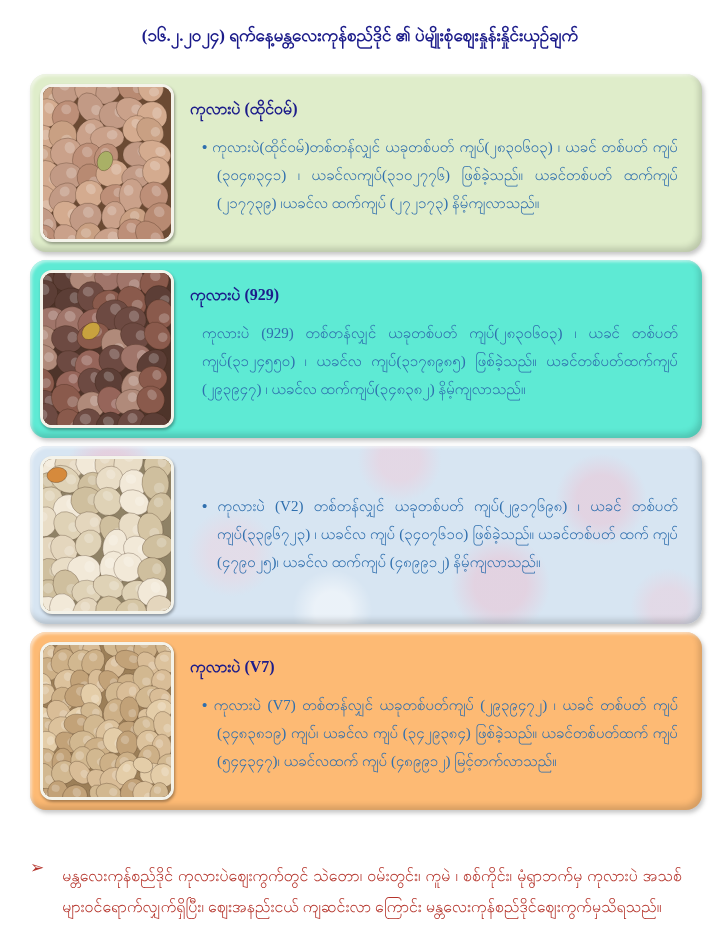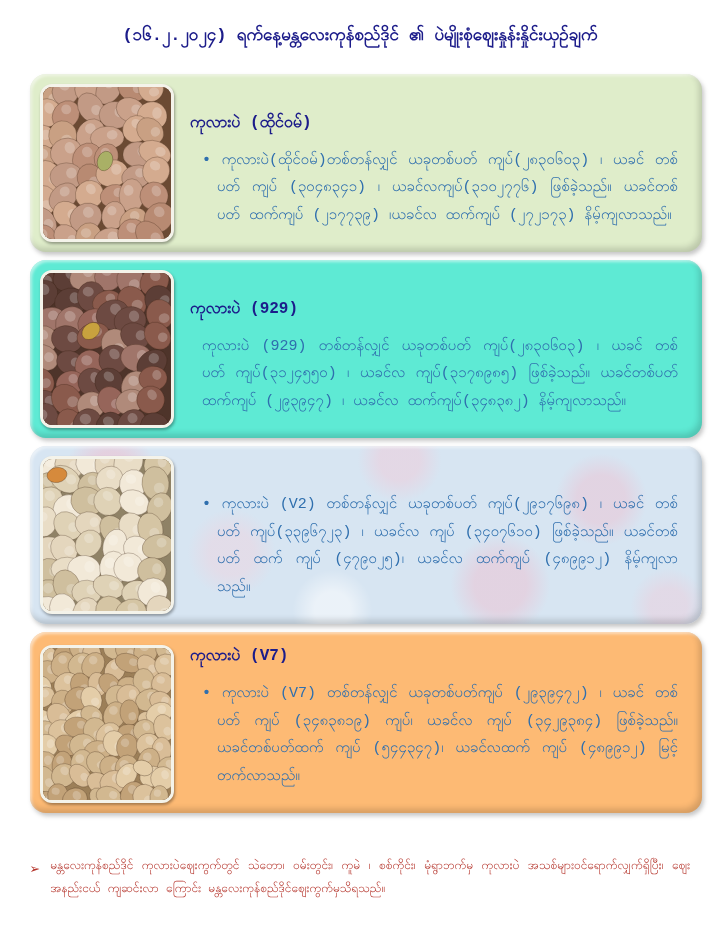--- a/index.html
+++ b/index.html
@@ -1,27 +1,27 @@
 <!DOCTYPE html>
 <html><head>
 <meta charset="utf-8">
 <style>
   html,body{margin:0;padding:0;}
   .page{
     width:720px;height:937px;background:#ffffff;overflow:hidden;
-    font-family:Liberation Mono, monospace;
+    font-family:Liberation Serif, serif;
     box-sizing:border-box;
   }
   .page-title{
     margin:0;padding:24px 20px 0 20px;text-align:center;
     font-size:17px;font-weight:bold;color:#1c1c8a;line-height:1.4;
   }
   .cards{padding:26px 18px 0 30px;}
   .card{
-    display:flex;align-items:flex-end;
+    display:flex;align-items:center;
     border-radius:16px;margin-bottom:8px;padding:10px 12px 10px 10px;
     box-shadow:
       inset -3px -4px 6px rgba(0,0,0,0.16),
       inset 2px 2px 3px rgba(255,255,255,0.55),
       2px 3px 4px rgba(130,130,130,0.45);
     box-sizing:border-box;min-height:172px;
   }
   
   .texture-pink{
     background-image:
@@ -51,21 +51,21 @@
   .card-body.bulleted{padding-left:15px;text-indent:-15px;}
   .card-body .bullet{font-weight:bold;}
   .footer{
     display:flex;align-items:flex-start;
     margin:42px 30px 0 30px;color:#b5342b;
   }
   .footer-arrow{
     flex:none;font-size:17px;line-height:1.9;margin-right:10px;
   }
   .footer-text{
-    margin:0;font-size:12px;line-height:1.95;text-align:justify;
+    margin:8px;font-size:16px;line-height:1.95;text-align:justify;
   }
 </style>
 </head>
 <body>
 
 <div class="page" style="background: rgb(255, 255, 255);">
 
   <h1 class="page-title" style="color: rgb(28, 28, 138);">(၁၆.၂.၂၀၂၄) ရက်နေ့မန္တလေးကုန်စည်ဒိုင် ၏ ပဲမျိုးစုံဈေးနှုန်းနှိုင်းယှဉ်ချက်</h1>
 
   <div class="cards">

